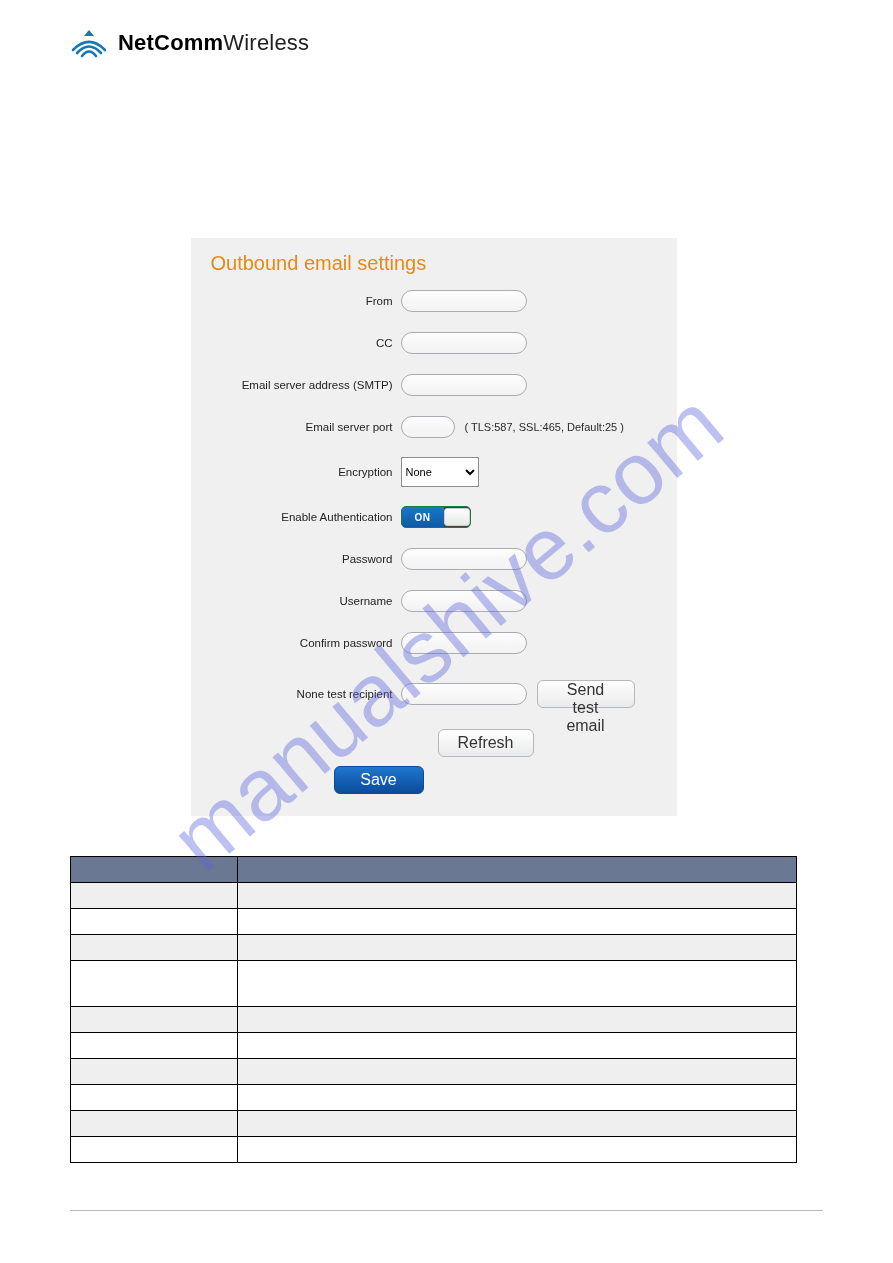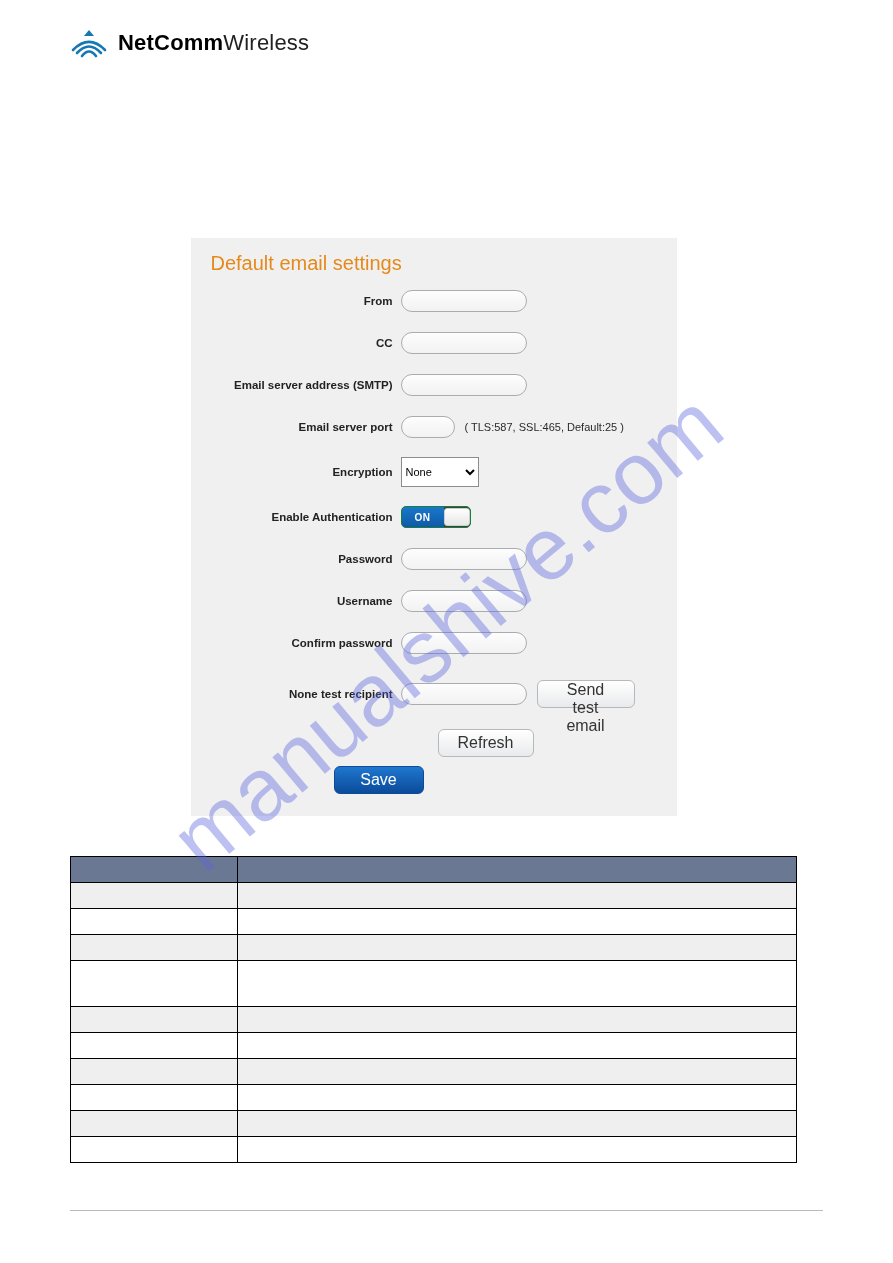--- a/index.html
+++ b/index.html
@@ -46,21 +46,21 @@
     align-items: center;
     margin-bottom: 18px;
     min-height: 24px;
   }
   .form-row.tall { min-height: 34px; }
   .form-row label.fld {
     flex: 0 0 190px;
     text-align: right;
     padding-right: 8px;
     font-size: 11.5px;
-    font-weight: 700;
+    font-weight: 400;
     color: #222;
   }
   .form-row .ctrl { flex: 1; display: flex; align-items: center; gap: 10px; }
   .txt {
     height: 22px;
     border: 1px solid #a9adb1;
     border-radius: 11px;
     background: linear-gradient(#fdfdfd,#f2f2f2);
     padding: 0 8px;
   }
@@ -187,21 +187,21 @@
         </g>
         <path d="M19 2 L14 8 L24 8 Z" fill="#1677b3"></path>
       </svg>
     </span>
     <span class="logo-text">
       <span class="bold">NetComm</span><span class="light">Wireless</span>
     </span>
   </div>
 
   <div class="screenshot">
-    <div class="ss-title">Default email settings</div>
+    <div class="ss-title">Outbound email settings</div>
 
     <div class="form-row">
       <label class="fld">From</label>
       <div class="ctrl">
           <input class="txt w120" style="">
         </div>
     </div>
 
     <div class="form-row">
       <label class="fld">CC</label>

